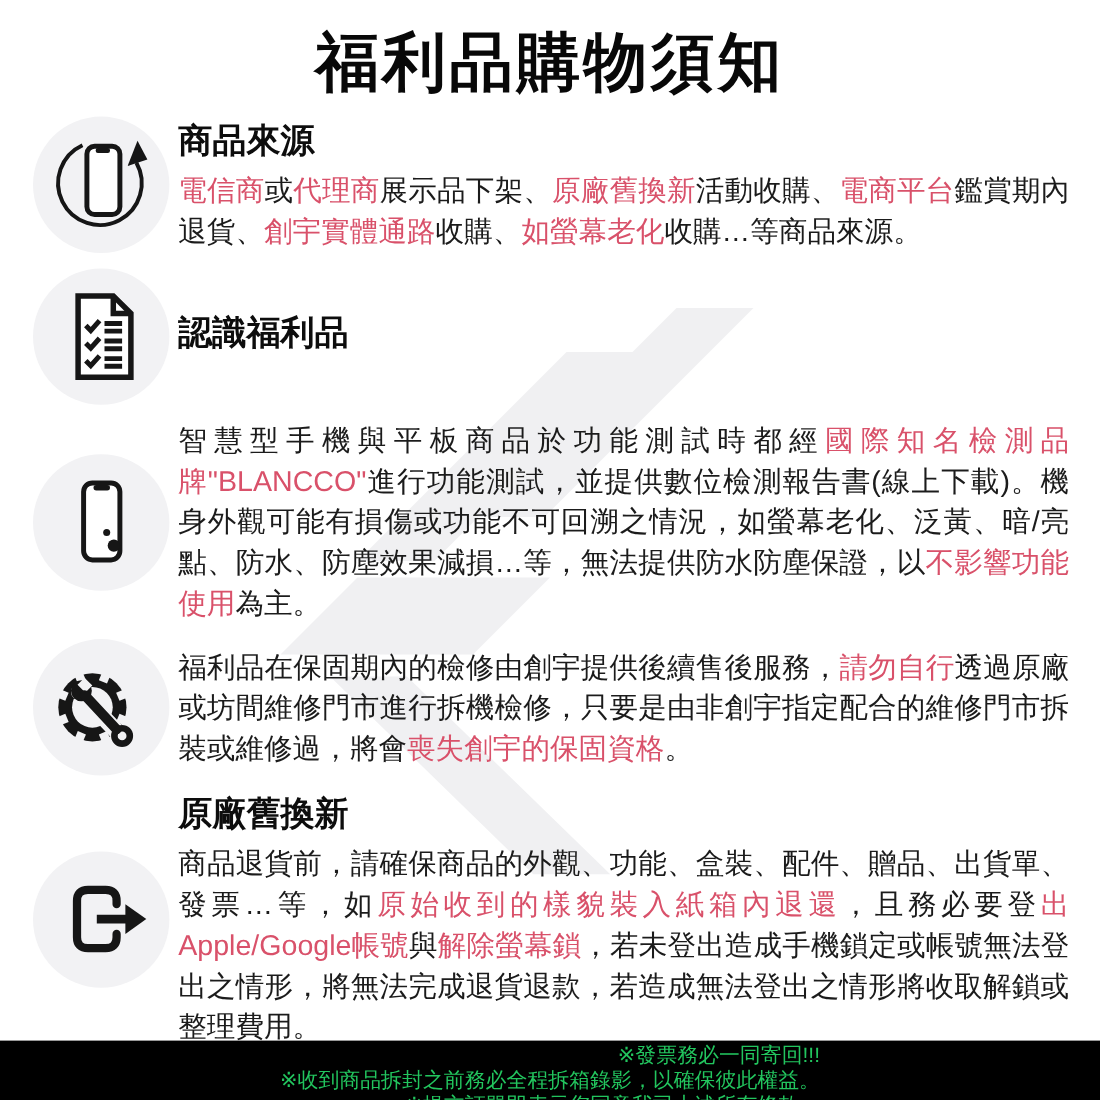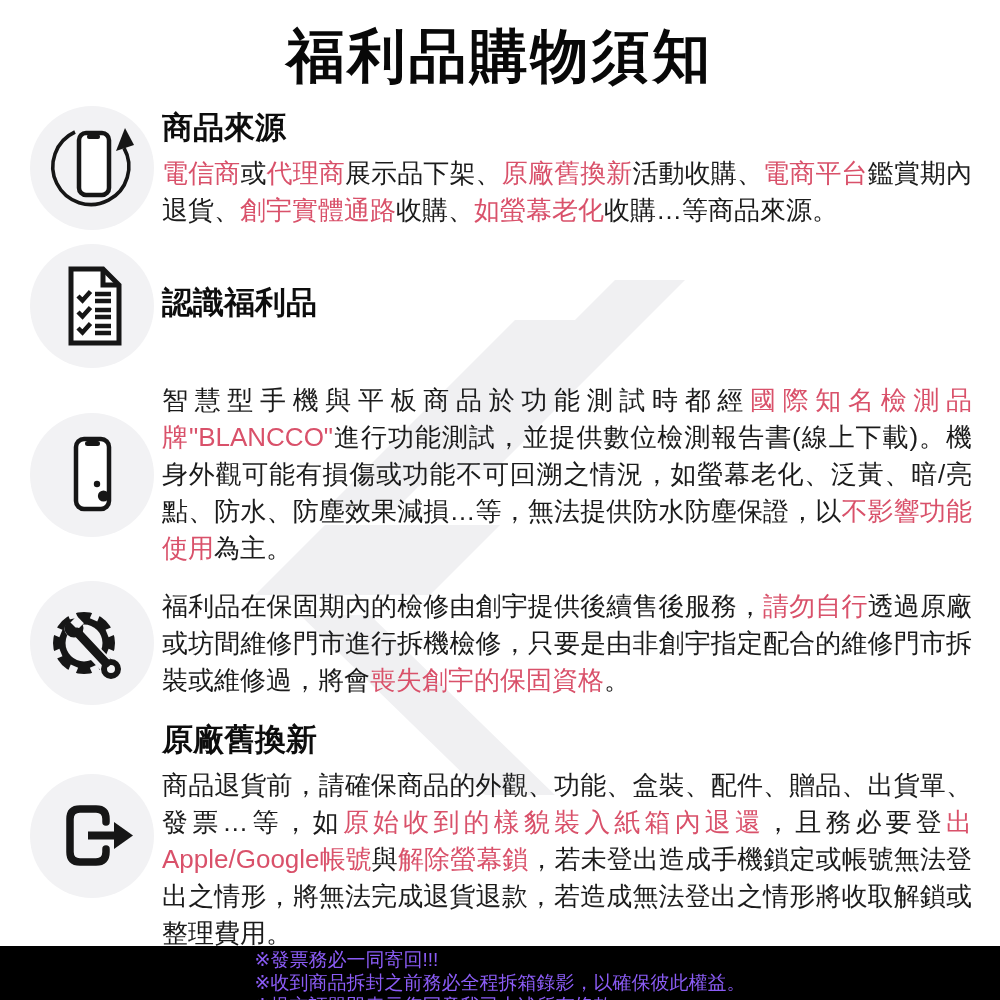--- a/index.html
+++ b/index.html
@@ -27,21 +27,21 @@
   .icon-wrap svg{width:100px;height:100px;display:block;}
   .content{flex:1;min-width:0;}
   .sec-heading{font-size:31px;font-weight:bold;margin:0 0 6px 0;color:#0d0d0d;}
   .sec-body{font-size:26px;line-height:37px;margin:0;text-align:justify;color:#1b1b1b;}
   .sec-body .red{color:var(--accent,#d9516a);}
   .footer-bar{
     position:absolute;left:0;bottom:0;width:1000px;height:72px;
     background:var(--barbg,#000);z-index:2;
     display:flex;flex-direction:column;justify-content:center;align-items:center;
   }
-  .footer-line{color:#8b5cf6;font-size:19px;line-height:23px;text-align:left;}
+  .footer-line{color:#22c55e;font-size:19px;line-height:23px;text-align:right;}
 </style>
 </head>
 <body>
 
 <div class="page">
 
   <svg class="watermark" width="450" height="515" viewBox="0 0 450 515" aria-hidden="true">
     <g fill="#f0f0f2">
       <polygon points="430,0 240,190 170,190 360,0"></polygon>
       <polygon points="330,40 140,230 70,230 260,40"></polygon>

